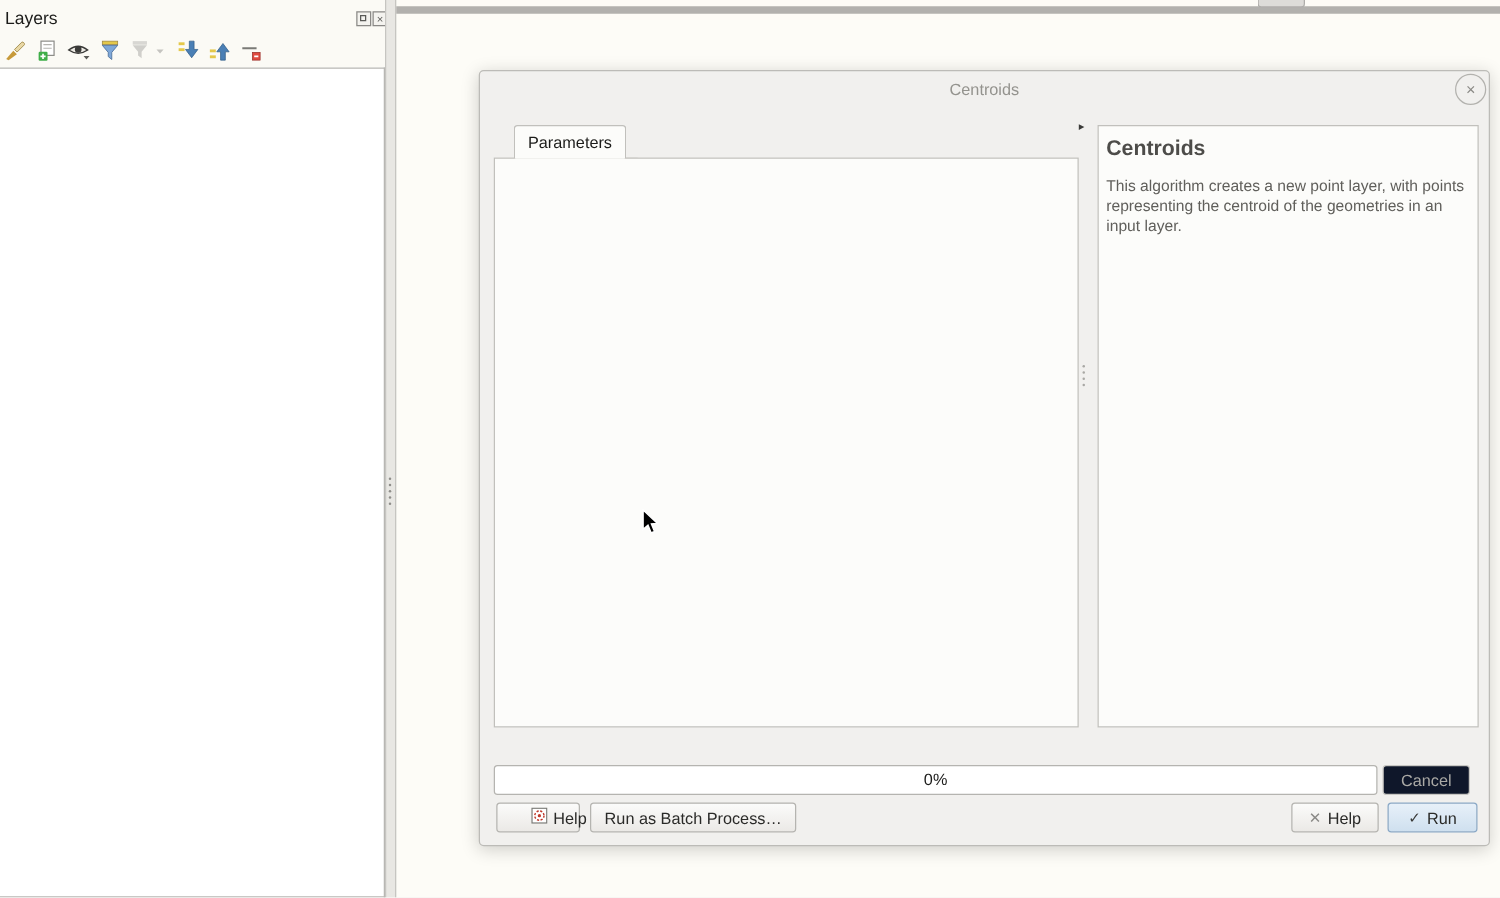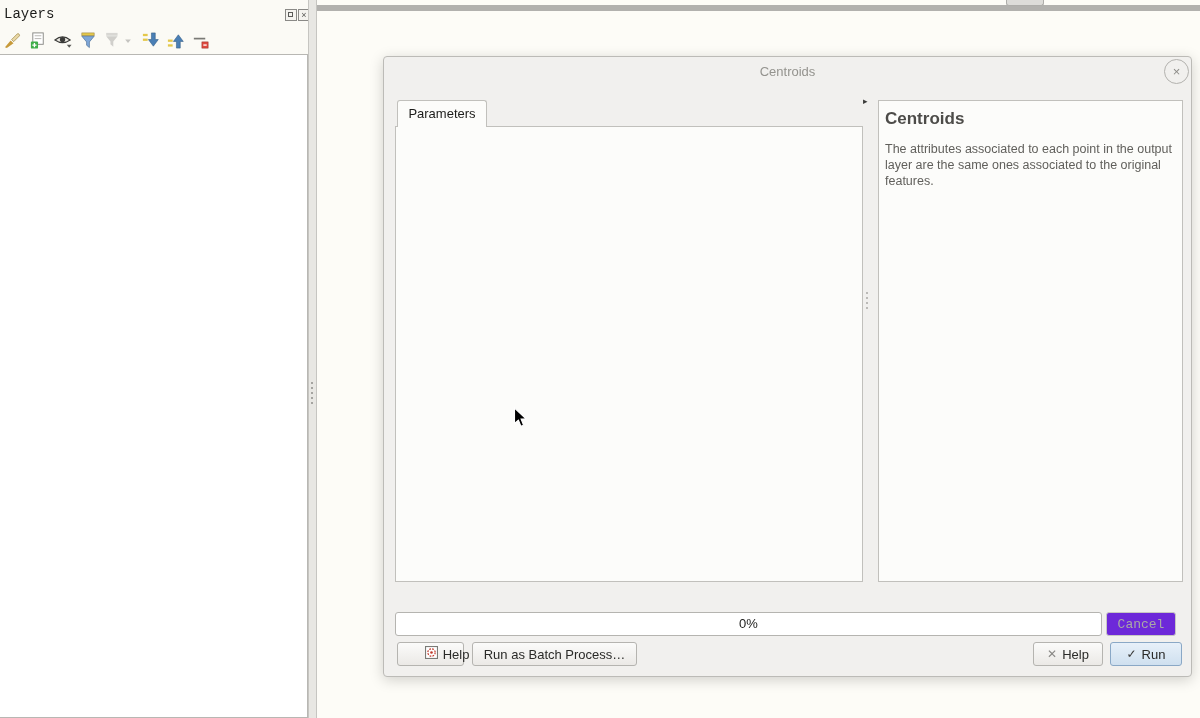--- a/index.html
+++ b/index.html
@@ -6,41 +6,41 @@
   html,body { width:1200px; height:718px; overflow:hidden; }
   body { font-family:"Liberation Sans", sans-serif; background:#fdfcf7; position:relative; }
   .abs { position:absolute; }
 
   
   .top-bar { left:310px; top:5px; width:890px; height:6px; background:#b2b1ae; }
   .top-tab-fragment { left:1006px; top:0; width:38px; height:6px; background:#dddcd9; border:1px solid #aeadaa; border-top:none; border-radius:0 0 3px 3px; }
 
   
   .layers-panel { left:0; top:0; width:308px; height:718px; background:#fbfaf5; }
-  .panel-title { left:4px; top:6px; font-size:14px; color:#1b1b19;font-family:Liberation Mono, monospace; }
+  .panel-title { left:4px; top:6px; font-size:14px; color:#1b1b19; }
   .panel-btn { width:12px; height:12px; border:1px solid #8a8986; background:#f4f3ef; color:#5a5a57; font-size:9px; line-height:10px; text-align:center; }
   .undock-inner { position:absolute; left:2px; top:2px; width:5px; height:5px; border:1px solid #5a5a57; }
   .layers-toolbar { left:2px; top:29px; height:22px; display:flex; align-items:center; gap:3px; }
   .tool-icon { width:22px; height:20px; display:flex; align-items:center; justify-content:center; }
   .tool-icon.wide { width:34px; }
   .layers-list { left:0; top:54px; width:308px; height:664px; background:#ffffff; border:1px solid #b8b7b3; border-left:none; }
 
   
   .splitter { left:308px; top:0; width:9px; height:718px; background:#e8e7e3; border-left:1px solid #c6c5c1; border-right:1px solid #c6c5c1; }
   .grip-dots { left:311px; top:382px; display:flex; flex-direction:column; gap:3px; }
   .grip-dots i { width:2px; height:2px; background:#8f8e8a; border-radius:50%; }
 
   
   .dialog { left:383px; top:56px; width:809px; height:621px; background:#f1f0ee; border:1px solid #bcbbb7; border-radius:4px; box-shadow:0 3px 14px rgba(0,0,0,0.18); }
   .dialog-title { left:383px; top:64px; width:809px; text-align:center; font-size:13px; color:#94938e; }
   .dialog-close { left:1164px; top:59px; width:25px; height:25px; border:1px solid #b3b2ae; border-radius:50%; color:#8b8a86; font-size:13px; line-height:23px; text-align:center; background:transparent; }
 
   
   .tab { top:100px; height:26px; font-size:13px; color:#1c1c1a; text-align:center; border:1px solid #c1c0bc; }
-  .tab-parameters { left:397px; width:90px; background:#fcfcfa; border-bottom:none; border-radius:3px 3px 0 0; line-height:26px; z-index:3; height:27px; }
+  .tab-parameters { left:411px; width:90px; background:#fcfcfa; border-bottom:none; border-radius:3px 3px 0 0; line-height:26px; z-index:3; height:27px; }
   .tab-log { left:487px; top:102px; width:25px; height:24px; background:#e4e3e0; border-radius:3px 3px 0 0; line-height:24px; z-index:1;margin-top:24px; }
 
   .params-box { left:395px; top:126px; width:468px; height:456px; background:#fcfcfa; border:1px solid #c1c0bc; z-index:2; }
 
   .field-label { font-size:13px; color:#1c1c1a; }
   .combo { left:402px; top:154px; width:360px; height:23px; background:#ffffff; border:1px solid #b5b4b0; border-radius:3px; }
   .combo-arrow { position:absolute; right:8px; top:4px; font-size:11px; color:#4a4a47; }
   .mini-btn { background:linear-gradient(#fbfbfa,#ebe9e6); border:1px solid #b5b4b0; border-radius:3px; font-size:13px; color:#2a2a28; text-align:center; }
   .browse-input { left:768px; top:154px; width:27px; height:23px; line-height:16px; }
   .browse-sub-arrow { position:absolute; right:2px; bottom:0px; font-size:7px; color:#4a4a47; }
@@ -59,21 +59,21 @@
   .inner-grip i { width:2px; height:2px; background:#a9a8a4; border-radius:50%; }
 
   
   .help-panel { left:878px; top:100px; width:305px; height:482px; background:#fcfcfa; border:1px solid #c1c0bc; padding:8px 6px 0 6px; overflow:hidden; }
   .help-heading { font-size:17px; font-weight:bold; color:#4d4c49; margin-bottom:12px; }
   .help-para { font-size:12.5px; color:#605f5b; line-height:1.28; margin-bottom:12px; width:296px; }
 
   
   .progress { left:395px; top:612px; width:707px; height:24px; background:#ffffff; border:1px solid #b5b4b0; border-radius:3px; font-size:13px; color:#1c1c1a; text-align:center; line-height:22px; }
   .btn { background:linear-gradient(#fbfbfa,#ebe9e6); border:1px solid #b5b4b0; border-radius:3px; font-size:13px; color:#2a2a28; display:flex; align-items:center; justify-content:center; gap:5px; }
-  .btn-cancel { left:1106px; top:612px; width:70px; height:24px; color:#aaa9a5; background:#6d28d9; border-color:#c8c7c3;font-family:Liberation Mono, monospace; }
+  .btn-cancel { left:1106px; top:612px; width:70px; height:24px; color:#aaa9a5; background:#0f172a; border-color:#c8c7c3; }
   .btn-help { left:397px; top:642px; width:67px; height:24px;padding-left:33px; }
   .btn-batch { left:472px; top:642px; width:165px; height:24px; }
   .btn-close { left:1033px; top:642px; width:70px; height:24px; }
   .btn-run { left:1110px; top:642px; width:72px; height:24px; background:linear-gradient(#e7f0f9,#cfe0ef); border-color:#8aa8c6; }
   .glyph-x { color:#8a8986; font-size:12px; }
   .glyph-check { color:#3a3a38; font-size:12px; }
 
   .cursor { left:513px; top:407px; z-index:50; }
 </style>
 </head>
@@ -240,21 +240,21 @@
 <div class="abs splitter-arrow">▸</div>
 <div class="abs inner-grip">
     <i></i>
     <i></i>
     <i></i>
     <i></i>
   </div>
 
 <div class="abs help-panel">
   <div class="help-heading">Centroids</div>
-  <div class="help-para">The attributes associated to each point in the output layer are the same ones associated to the original features.</div>
+  <div class="help-para">This algorithm creates a new point layer, with points representing the centroid of the geometries in an input layer.</div>
 </div>
 
 <div class="abs progress">0%</div>
 
 <div class="abs btn btn-cancel">
   <span>Cancel</span>
 </div>
 
 <div class="abs btn btn-help">
   <span>

